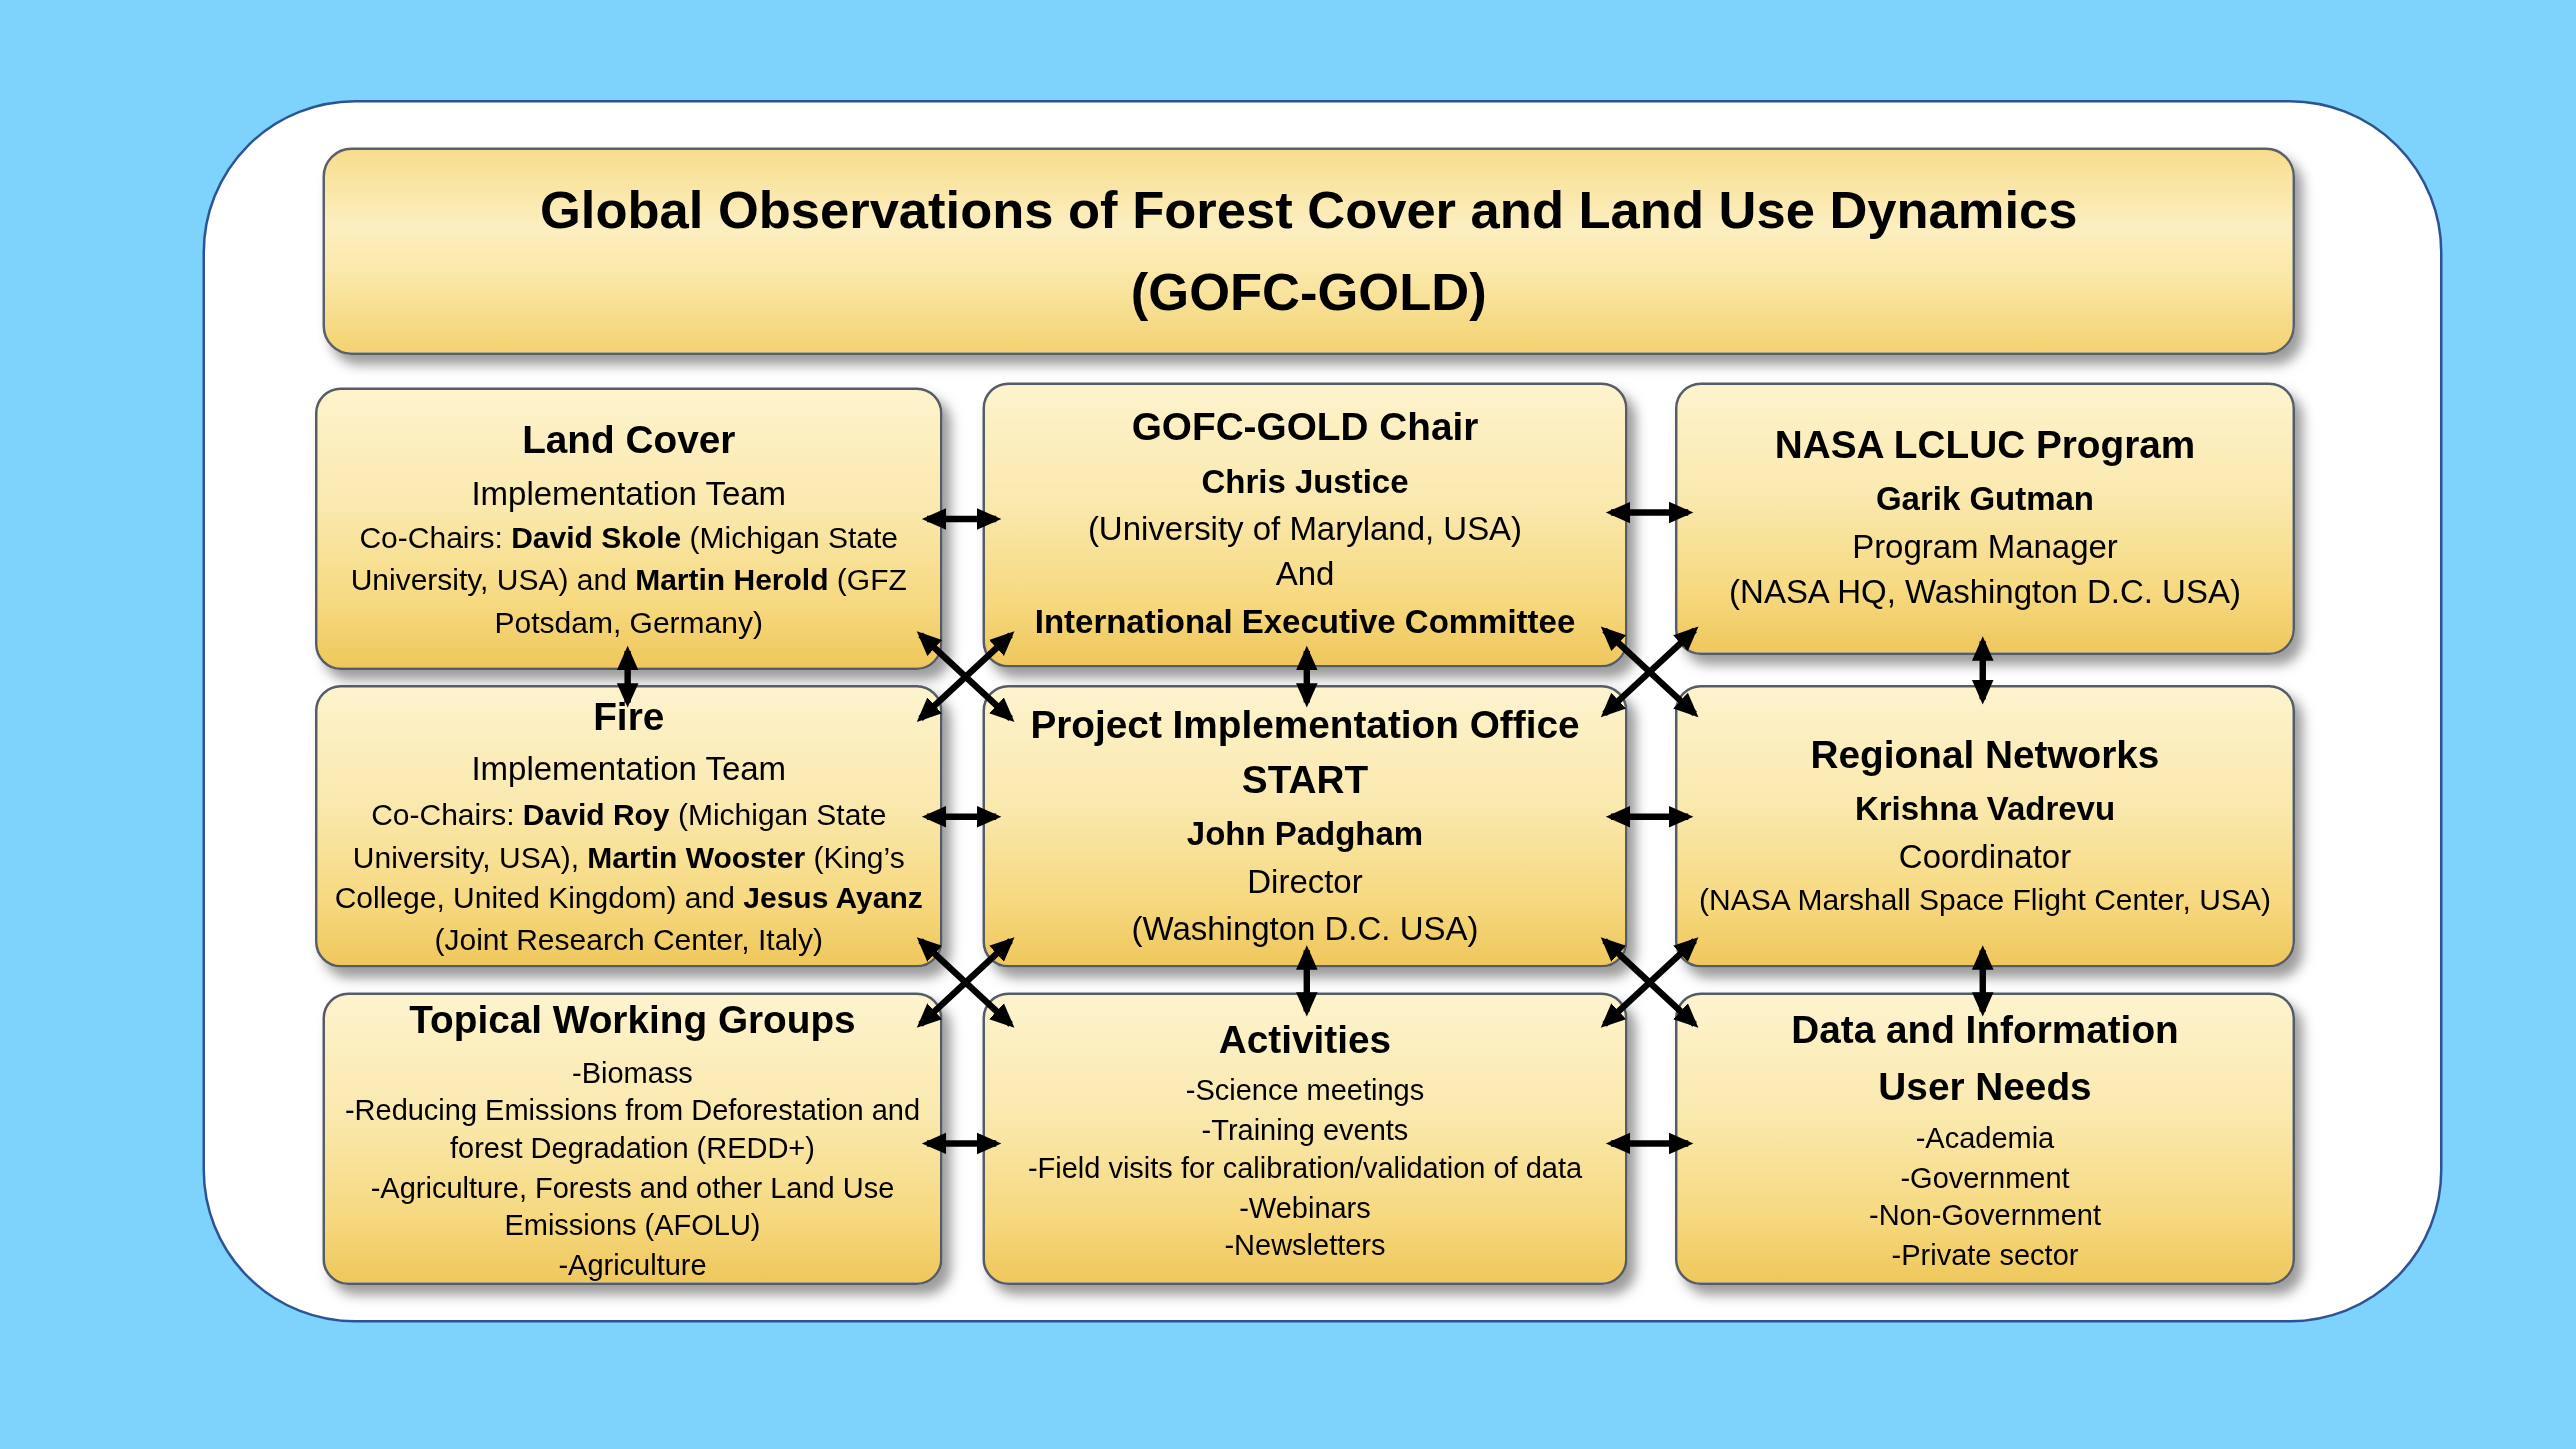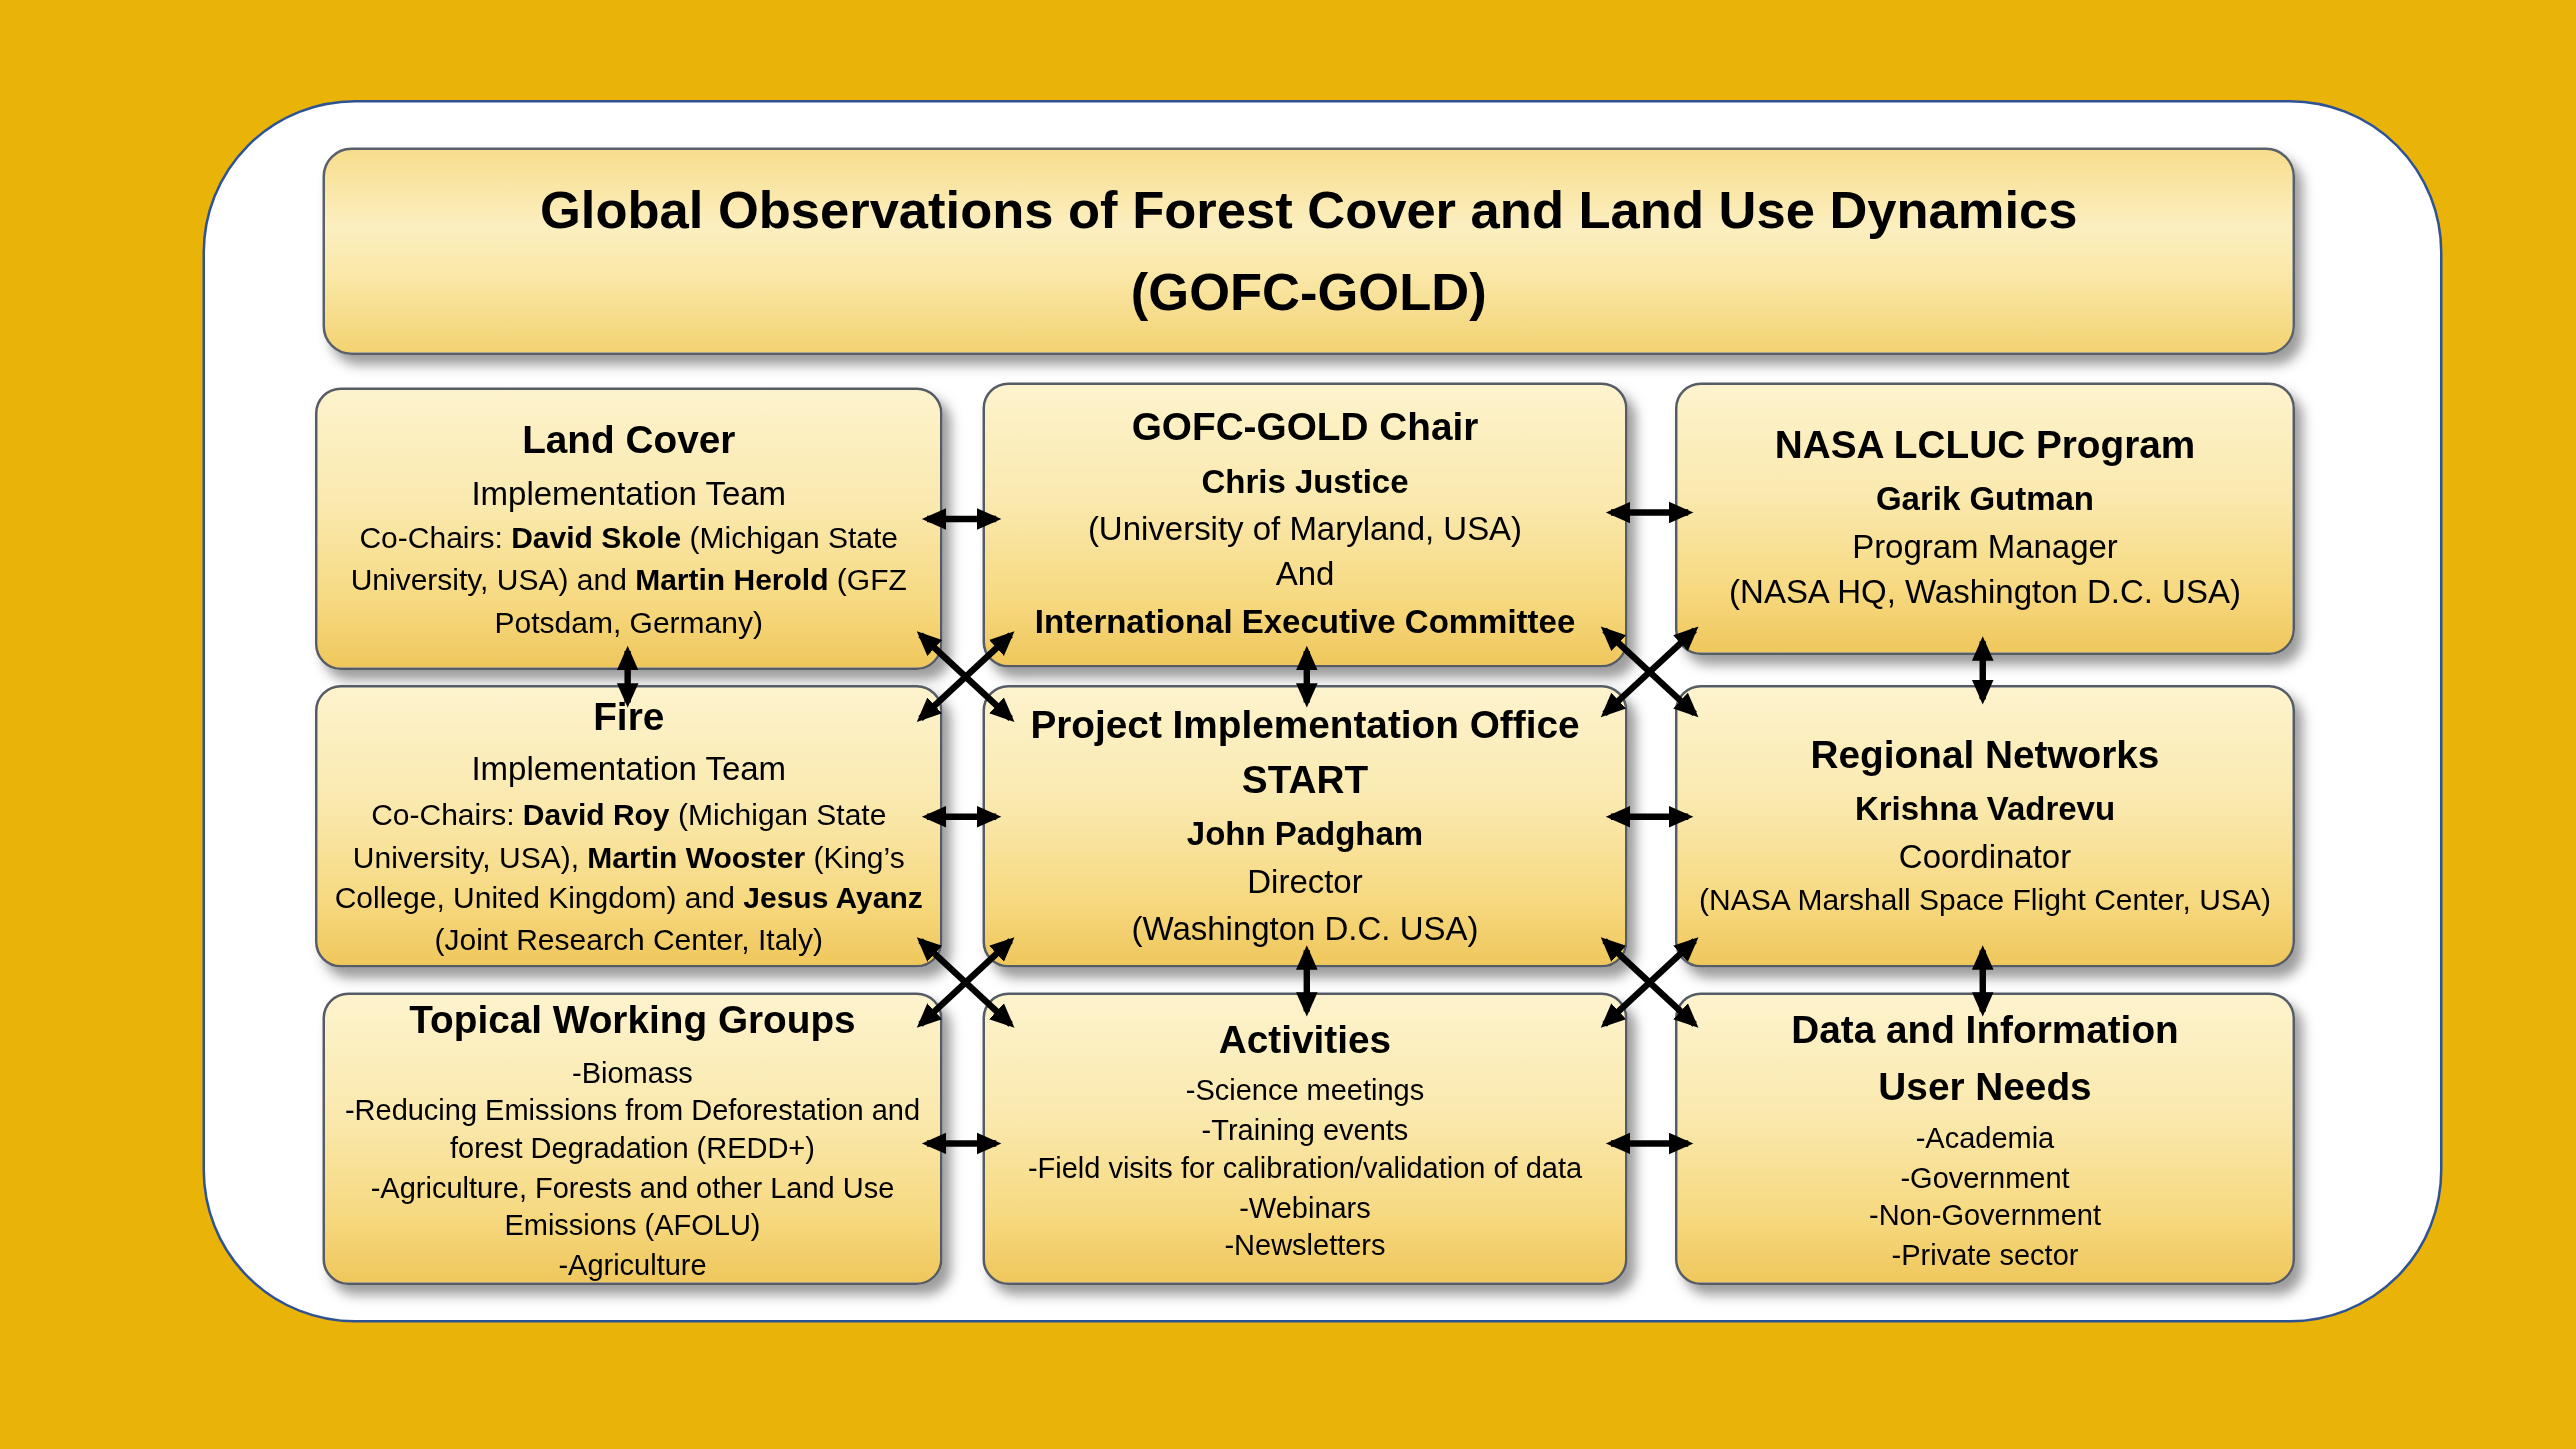--- a/index.html
+++ b/index.html
@@ -1,16 +1,16 @@
 <!DOCTYPE html>
 <html style="font-size:10.3px"><head>
 <meta charset="utf-8">
 <style>
   html,body{margin:0;padding:0;background:#ffffff;}
-  .stage{position:relative;width:2576px;height:1449px;background:#eab308;overflow:hidden;
+  .stage{position:relative;width:2576px;height:1449px;background:#7dd3fc;overflow:hidden;
          font-family:"Liberation Sans","DejaVu Sans",sans-serif;color:#000;}
   .scale{position:absolute;left:0;top:0;width:1030px;height:580px;
          transform:scale(2.5);transform-origin:0 0;}
   .outer{position:absolute;left:81px;top:40px;width:894px;height:487px;
          border:1.9px solid #2e5395;border-radius:61px;background:#ffffff;}
   .title-box{position:absolute;left:129px;top:59px;width:787px;height:81px;
          border-radius:11.6px;border:1.3px solid #5a6069;
          background:linear-gradient(180deg,#f7dd8d 0%,#fcefc0 38%,#fae8a8 62%,#f3d271 100%);
          box-shadow:3.2px 3.9px 4.5px rgba(60,60,60,.5);
          display:flex;flex-direction:column;justify-content:center;align-items:center;text-align:center;}

